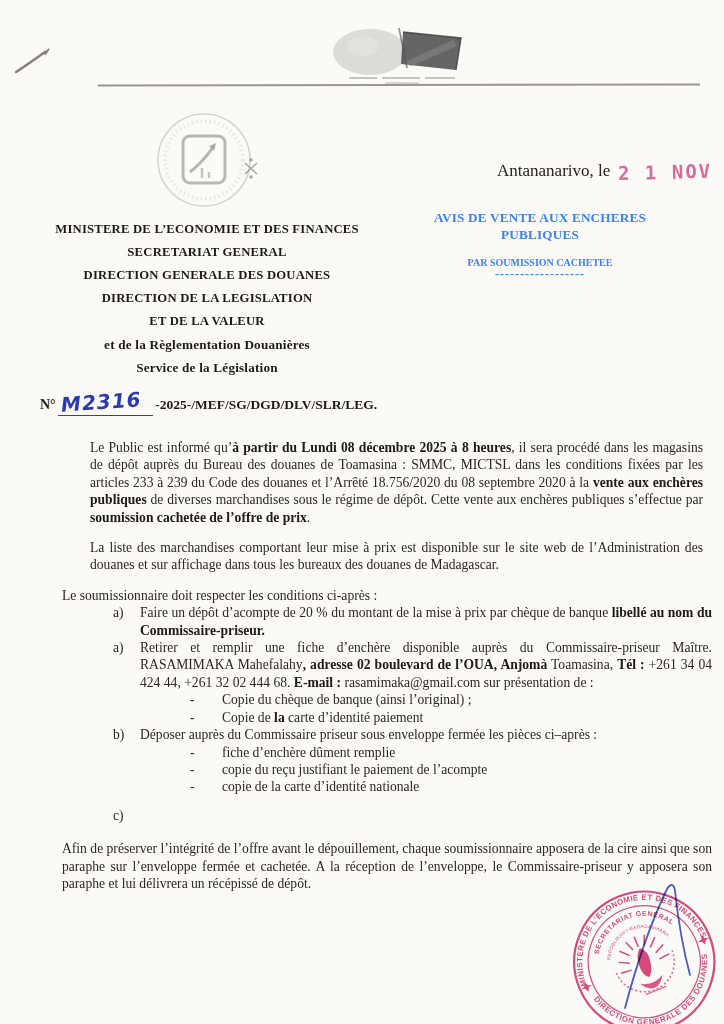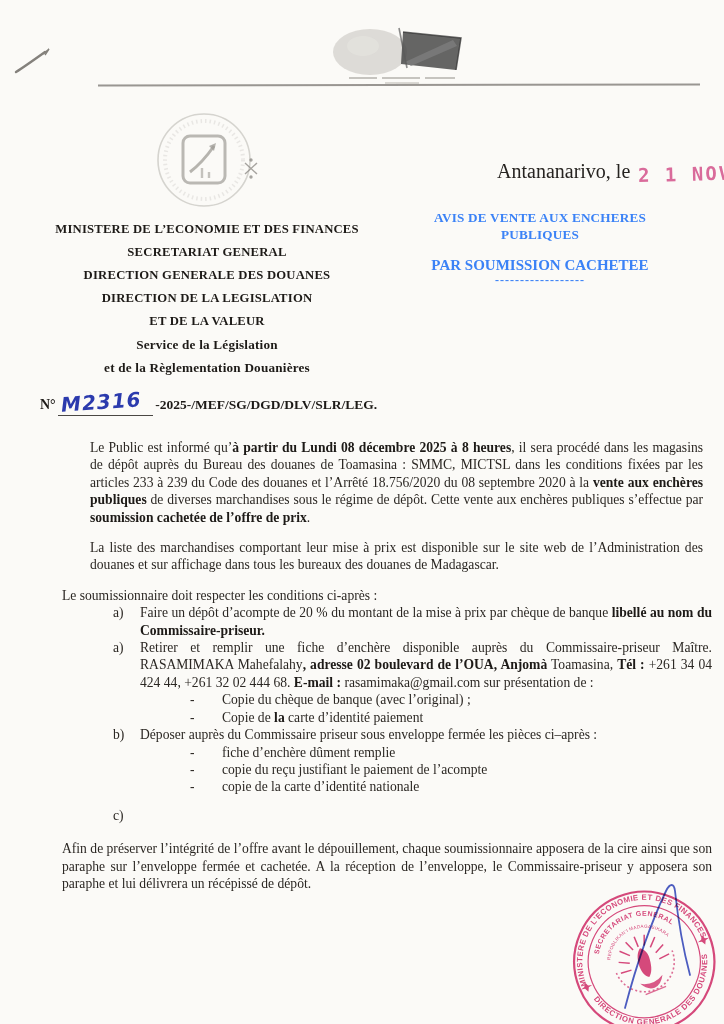--- a/index.html
+++ b/index.html
@@ -15,34 +15,34 @@
   .pen-stroke{position:absolute; left:8px; top:40px;}
   .emblem{position:absolute; left:325px; top:24px;}
   .motto-marks{position:absolute; left:337px; top:77px; width:130px; display:flex; flex-direction:column; align-items:center; gap:3px;}
   .motto-marks .row{display:flex; gap:5px;}
   .motto-marks i{display:block; height:2px; background:#b9b6b0; opacity:.8;}
   .top-rule{position:absolute; left:98px; top:84px; width:602px; height:2px; background:#6f6b66; opacity:.7; transform:rotate(-.1deg);}
 
   .mef-logo{position:absolute; left:152px; top:108px; opacity:.85;}
 
   .date-line{position:absolute; left:497px; top:160px; width:226px; white-space:nowrap;}
-  .date-label{font-size:20px; color:#262320;}
+  .date-label{font-size:17px; color:#262320;}
   .date-stamp{
     display:inline-block; margin-left:8px; font-family:"DejaVu Sans Mono", monospace;
     font-weight:bold; font-size:19px; letter-spacing:2px; color:#d4538b; opacity:.85;
     transform:rotate(-1.5deg); vertical-align:-2px;
   }
 
   .letterhead{position:absolute; left:34px; top:218px; width:346px; text-align:center;}
   .letterhead div{font-weight:bold; font-size:12.7px; line-height:23px; color:#1d1a17; letter-spacing:.2px;}
   .letterhead .svc{font-size:13.2px;}
 
   .notice-title{position:absolute; left:415px; top:210px; width:250px; text-align:center; color:#3b82f6;}
   .notice-title .t1{font-weight:bold; font-size:13.2px; line-height:16.5px; letter-spacing:.2px;}
-  .notice-title .t2{font-weight:bold; font-size:15px; margin-top:14px;}
+  .notice-title .t2{font-weight:bold; font-size:10px; margin-top:14px;}
   .notice-title .sep{font-weight:bold; font-size:12px; letter-spacing:1px; line-height:10px; margin-top:1px;}
 
   .reference{position:absolute; left:40px; top:390px; font-size:13.5px; font-weight:bold; color:#1d1a17; white-space:nowrap;}
   .ref-prefix{font-size:14px;}
   .hand-wrap{display:inline-block; border-bottom:1.5px solid #4a4743; padding:0 12px 1px 3px; margin:0 2px;}
   .handwriting{
     display:inline-block; font-family:"DejaVu Sans", sans-serif; font-style:italic; font-weight:bold;
     font-size:20px; color:#2b3aad; letter-spacing:1px; transform:rotate(-4deg);
   }
 
@@ -111,22 +111,22 @@
   <div class="date-line">
     <span class="date-label">Antananarivo, le</span><span class="date-stamp">2 1 NOV 2025</span>
   </div>
 
   <div class="letterhead">
     <div>MINISTERE DE L’ECONOMIE ET DES FINANCES</div>
     <div>SECRETARIAT GENERAL</div>
     <div>DIRECTION GENERALE DES DOUANES</div>
     <div>DIRECTION DE LA LEGISLATION</div>
     <div>ET DE LA VALEUR</div>
+    <div class="svc">et de la Règlementation Douanières</div>
     <div class="svc">Service de la Législation</div>
-    <div class="svc">et de la Règlementation Douanières</div>
   </div>
 
   <div class="notice-title">
     <div class="t1">AVIS DE VENTE AUX ENCHERES PUBLIQUES</div>
     <div class="t2">PAR SOUMISSION CACHETEE</div>
     <div class="sep">------------------</div>
   </div>
 
   <div class="reference">
     <span class="ref-prefix">N°</span><span class="hand-wrap"><span class="handwriting">M2316</span></span><span>-2025-/MEF/SG/DGD/DLV/SLR/LEG.</span>
@@ -143,21 +143,21 @@
         <span class="marker">a)</span>
         <span class="itext"><span>Faire un dépôt d’acompte de 20 % du montant de la mise à prix par chèque de banque </span><span class="b">libellé au nom du Commissaire-priseur.</span></span>
       </div>
 
       <div class="list-item">
         <span class="marker">a)</span>
         <span class="itext"><span>Retirer et remplir une fiche d’enchère disponible auprès du Commissaire-priseur Maître. RASAMIMAKA Mahefalahy</span><span class="b">, adresse 02 boulevard de l’OUA, Anjomà</span><span> Toamasina, </span><span class="b">Tél :</span><span> +261 34 04 424 44, +261 32 02 444 68. </span><span class="b">E-mail :</span><span> rasamimaka@gmail.com sur présentation de :</span></span>
       </div>
       <div class="sub-item">
         <span class="dash">-</span>
-        <span class="stext"><span>Copie du chèque de banque (avec l’original) ;</span></span>
+        <span class="stext"><span>Copie du chèque de banque (ainsi l’original) ;</span></span>
       </div>
       <div class="sub-item">
         <span class="dash">-</span>
         <span class="stext"><span>Copie de </span><span class="b">la</span><span> carte d’identité paiement</span></span>
       </div>
 
       <div class="list-item">
         <span class="marker">b)</span>
         <span class="itext"><span>Déposer auprès du Commissaire priseur sous enveloppe fermée les pièces ci–après :</span></span>
       </div>

